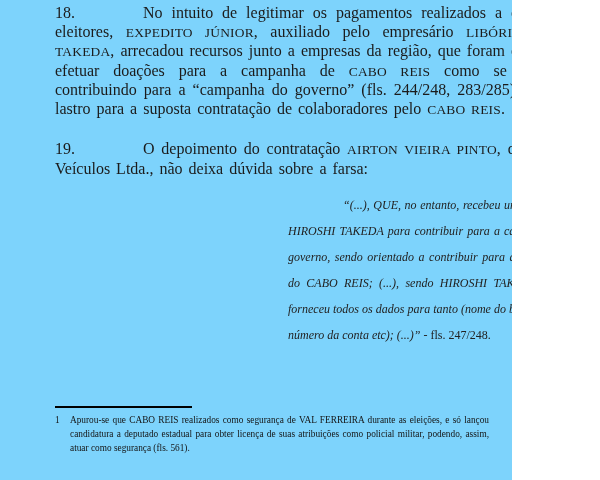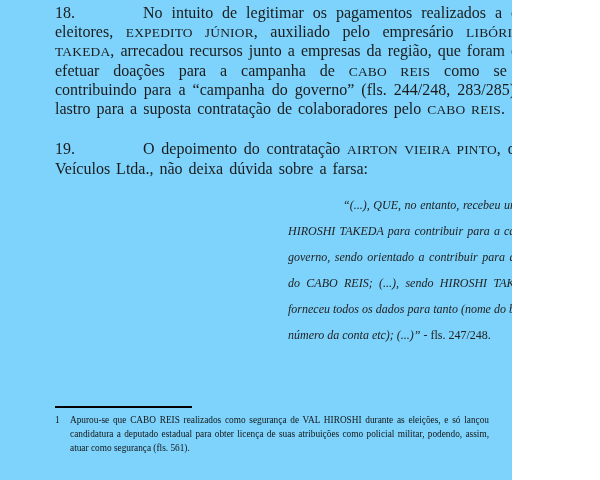--- a/index.html
+++ b/index.html
@@ -90,15 +90,15 @@
     <p class="para"><span class="para-num">18.</span><span>No intuito de legitimar os pagamentos realizados a centenas de eleitores, </span><span class="caps">EXPEDITO JÚNIOR</span><span>, auxiliado pelo empresário </span><span class="caps">LIBÓRIO HIROSHI TAKEDA</span><span>, arrecadou recursos junto a empresas da região, que foram orientadas a efetuar doações para a campanha de </span><span class="caps">CABO REIS</span><span> como se estivessem contribuindo para a “campanha do governo” (fls. 244/248, 283/285), para criar lastro para a suposta contratação de colaboradores pelo </span><span class="caps">CABO REIS</span><span>.</span></p>
 
     <p class="para second"><span class="para-num">19.</span><span>O depoimento do contratação </span><span class="caps">AIRTON VIEIRA PINTO</span><span>, da Piemonte Veículos Ltda., não deixa dúvida sobre a farsa:</span></p>
 
     <div class="quote"><span>“(...), QUE, no entanto, recebeu um pedido de HIROSHI TAKEDA para contribuir para a campanha do governo, sendo orientado a contri­buir para a campanha do CABO REIS; (...), sendo HIROSHI TAKEDA quem forneceu todos os dados para tanto (nome do beneficiário, número da conta etc); (...)”</span><span class="cite"> - fls. 247/248.</span></div>
 
   </div>
 
   <div class="fn-area">
     <div class="fn-rule"></div>
-    <p class="footnote"><span class="fn-num">1</span><span>Apurou-se que </span><span>CABO REIS</span><span> realizados como segurança de </span><span>VAL HIROSHI</span><span> durante as eleições, e só lançou candidatura a deputado estadual para obter licença de suas atribuições como policial militar, podendo, assim, atuar como segurança (fls. 561).</span></p>
+    <p class="footnote"><span class="fn-num">1</span><span>Apurou-se que </span><span>CABO REIS</span><span> realizados como segurança de </span><span>VAL FERREIRA</span><span> durante as eleições, e só lançou candidatura a deputado estadual para obter licença de suas atribuições como policial militar, podendo, assim, atuar como segurança (fls. 561).</span></p>
   </div>
 </div>
 
 </body></html>

